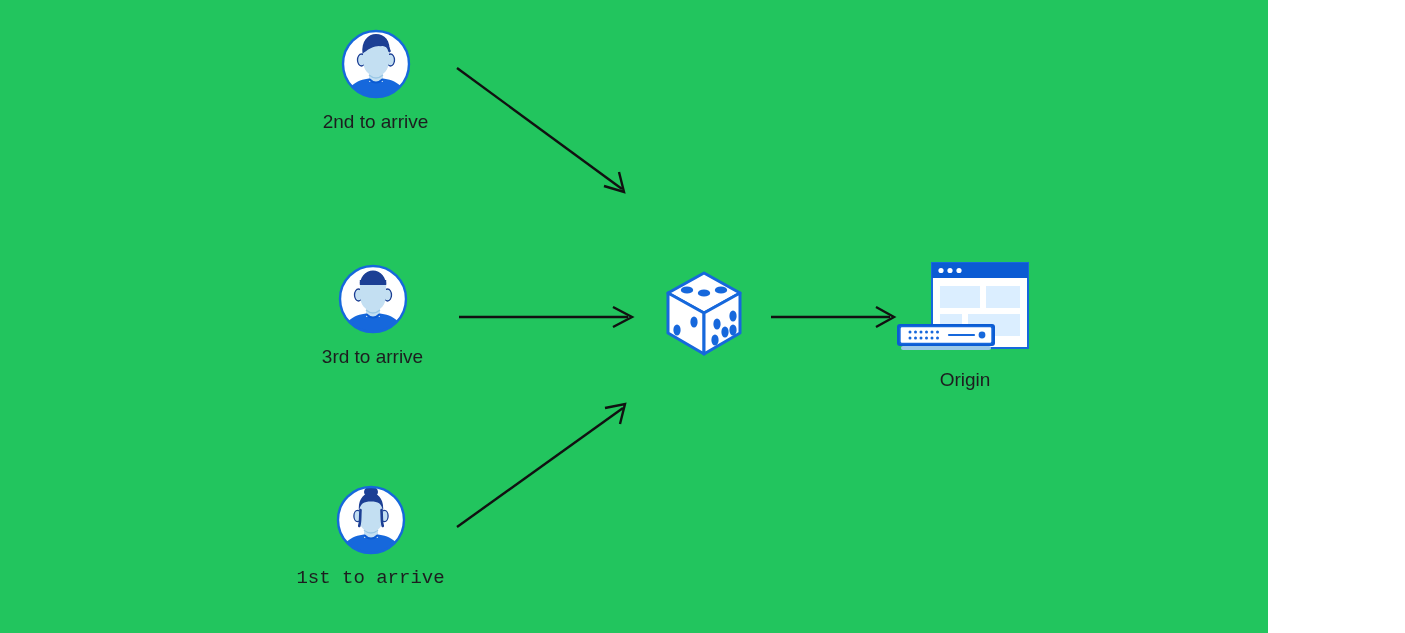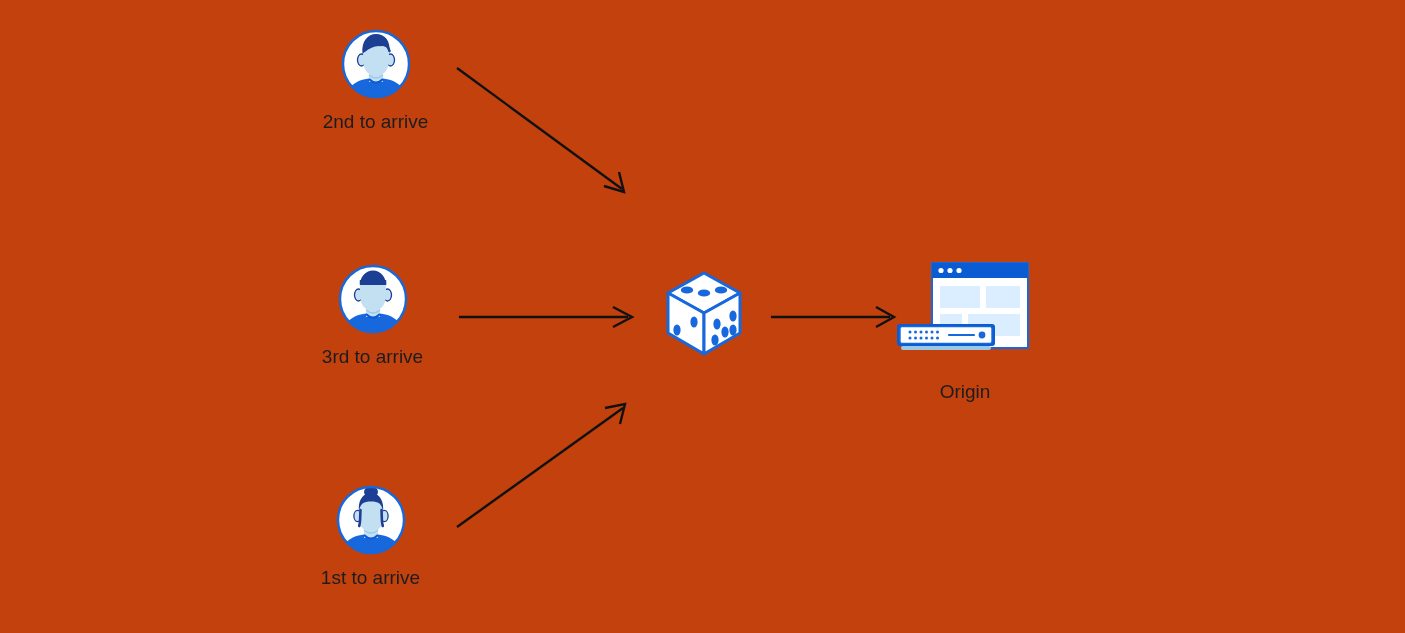--- a/index.html
+++ b/index.html
@@ -7,43 +7,43 @@
     margin: 0;
     padding: 0;
     background: #ffffff;
   }
   body {
     font-family: "Liberation Sans", sans-serif;
     -webkit-font-smoothing: antialiased;
   }
   #canvas {
     position: relative;
-    width: 1405px;
+    width: 1224px;
     height: 633px;
-    background: #c2410c;
+    background: #22c55e;
     overflow: hidden;
+    padding-left: 44px;
   }
   .node {
     position: absolute;
     display: flex;
     flex-direction: column;
     align-items: center;
   }
   .node-label {
     font-size: 19px;
     line-height: 24px;
     color: #1d1d1f;
     white-space: nowrap;
     text-align: center;
   }
   .avatar-node .node-label {
     margin-top: 10px;
   }
   .origin-node .node-label {
-    margin-top: 12px;
   }
   .icon-wrap {
     display: block;
     line-height: 0;
   }
   .arrow-layer {
     position: absolute;
     left: 0;
     top: 0;
     width: 1405px;
@@ -131,21 +131,21 @@
           <path d="M22.8 25 C22 14 28.5 7.5 36 7.5 C43.5 7.5 50 14 49.2 25 L49.2 19.5 L22.8 19.5 Z" fill="#1c3f94"></path>
           <rect x="22.8" y="17" width="26.4" height="5" fill="#1c3f94"></rect>
           <path d="M29 51 q7 7 14 0" fill="none" stroke="#0b5bd3" stroke-width="2"></path>
         </g>
         <circle cx="36" cy="36" r="33" fill="none" stroke="#1668dc" stroke-width="2.4"></circle>
       </svg>
     </span>
     <span class="node-label">3rd to arrive</span>
   </div>
 
-  <div class="node avatar-node" style="left:298px; top:484px; width:145px;">
+  <div class="node avatar-node" style="left:298px; top:484px; width:145px;font-family:Liberation Mono, monospace;">
     <span class="icon-wrap">
       <svg width="72" height="72" viewBox="0 0 72 72" xmlns="http://www.w3.org/2000/svg">
         <defs>
           <clipPath id="clip-av3">
               <circle cx="36" cy="36" r="33"></circle>
             </clipPath>
         </defs>
         <circle cx="36" cy="36" r="33" fill="#ffffff"></circle>
         <g clip-path="url(#clip-av3)">
           <path d="M6 72 C6 57 19 50 36 50 C53 50 66 57 66 72 Z" fill="#1668dc"></path>

